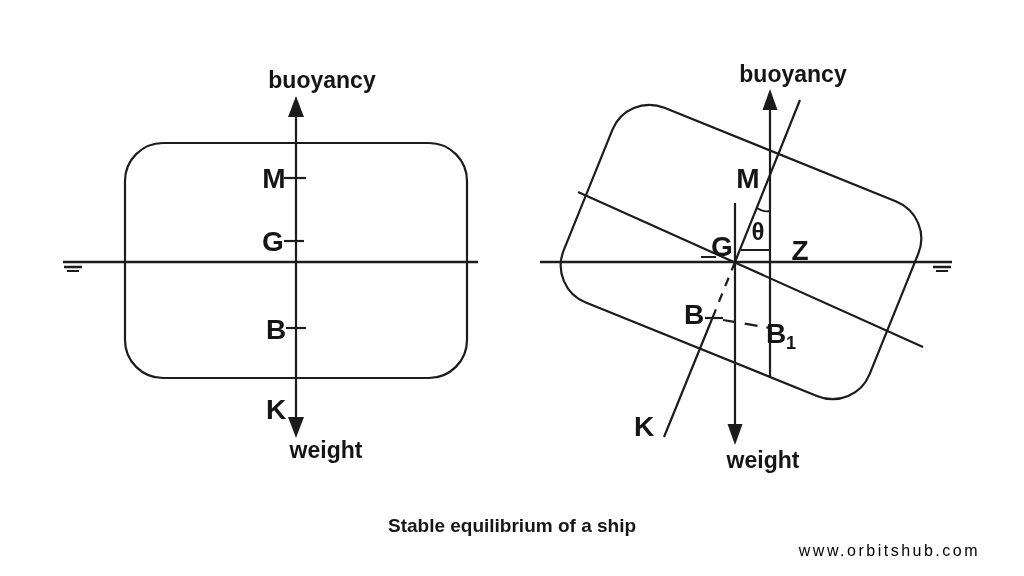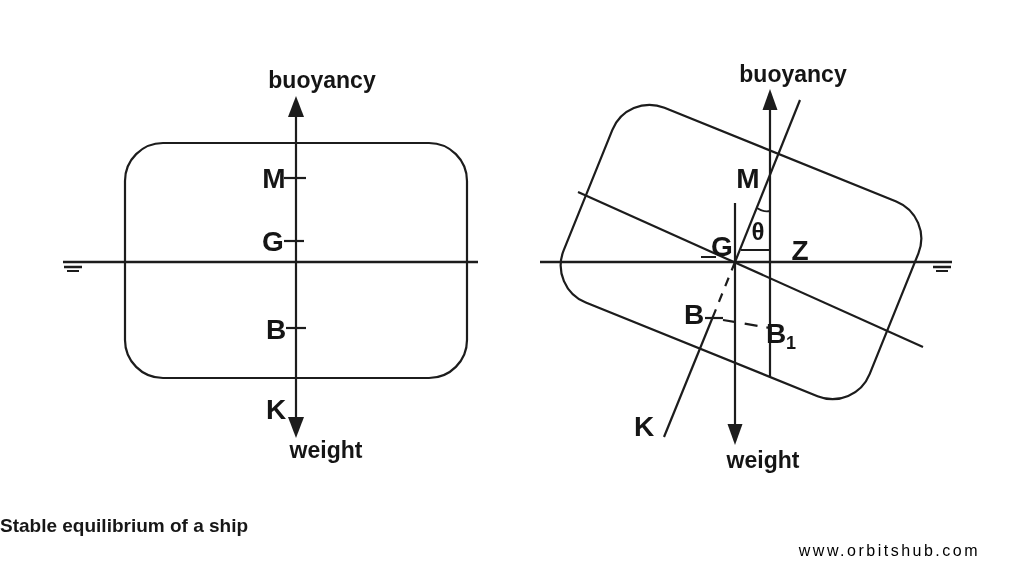--- a/index.html
+++ b/index.html
@@ -25,20 +25,21 @@
   
   .pt    { font: 700 28px "Liberation Sans", sans-serif; fill: #151515; text-anchor: middle; }
   .force { font: 700 23px "Liberation Sans", sans-serif; fill: #151515; text-anchor: middle; }
   .theta { font: 700 24px "Liberation Sans", sans-serif; fill: #151515; text-anchor: middle; }
   .sub   { font: 700 18px "Liberation Sans", sans-serif; fill: #151515; }
 
   .title {
     position: absolute;
     left: 0; right: 0;
     top: 515px;
+    text-align: center;
     font-family: "Liberation Sans", sans-serif;
     font-weight: 700;
     font-size: 19px;
     color: #171717;
   }
   .watermark {
     position: absolute;
     top: 542px;
     right: 44px;
     font-family: "Liberation Sans", sans-serif;

